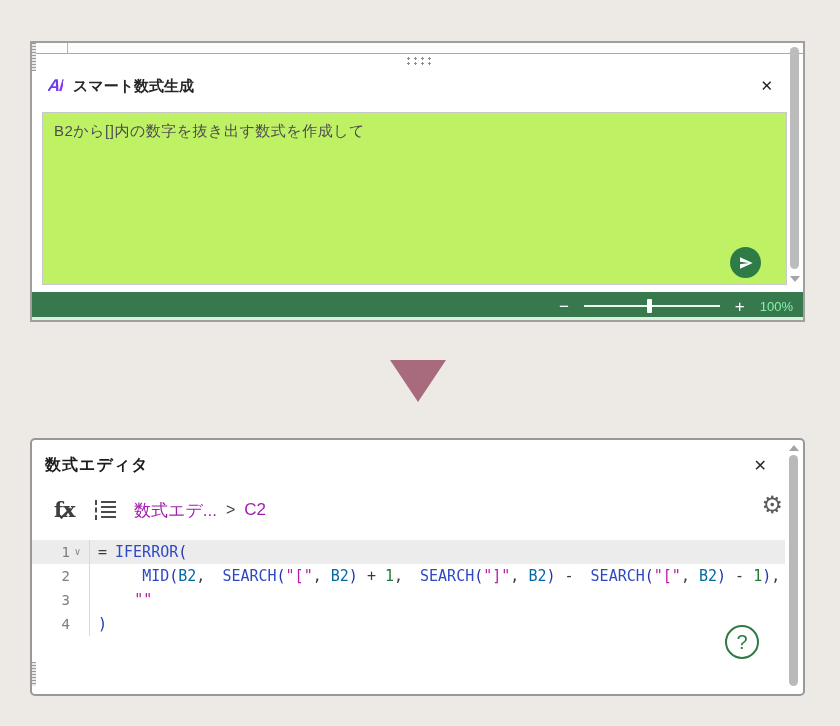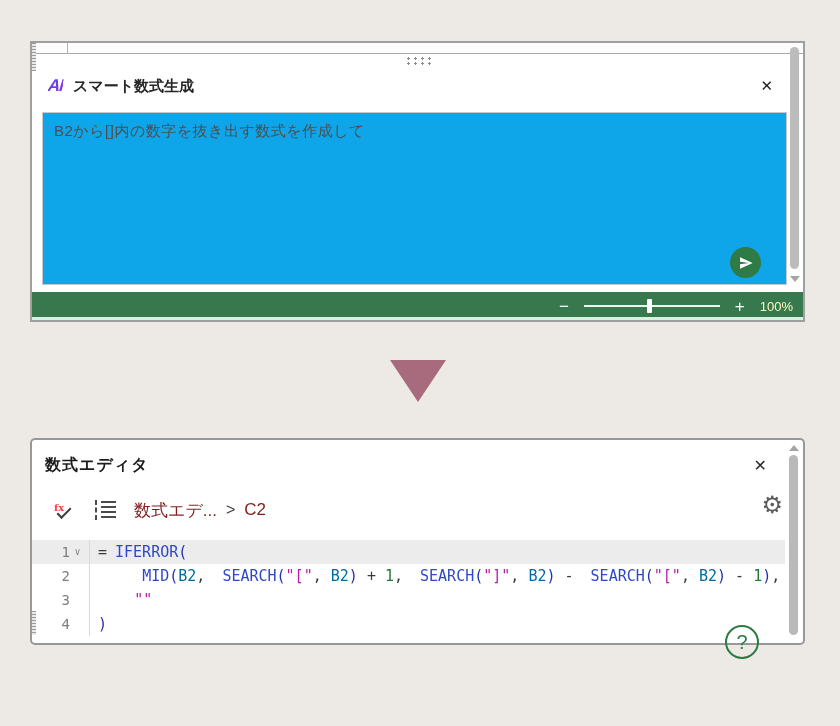--- a/index.html
+++ b/index.html
@@ -36,21 +36,21 @@
   .ai-logo {
     font-style:italic; font-weight:900; font-size:17px; letter-spacing:-1px;
     background:linear-gradient(120deg,#4f46e5,#9333ea);
     -webkit-background-clip:text; background-clip:text; color:transparent;
     transform:skewX(-6deg);
   }
   .tp-title { margin-left:10px; font-size:15px; font-weight:700; color:#262626; }
   .close-x { margin-left:auto; font-size:15px; color:#1f1f1f; cursor:default; }
   .tp-input {
     position:absolute; left:10px; right:16px; top:69px; height:173px;
-    border:1px solid #c9c9c9; background:#0ea5e9;
+    border:1px solid #c9c9c9; background:#bef264;
     padding:9px 11px; font-size:15px; color:#4e4e4e; letter-spacing:0.5px;
   }
   .send-btn {
     position:absolute; right:42px; top:204px; width:31px; height:31px;
     border-radius:50%; background:#2e7b45;
     display:flex; align-items:center; justify-content:center;
   }
   .send-btn svg { width:16px; height:16px; fill:#ffffff; }
   .tp-scroll { position:absolute; right:2px; top:2px; width:13px; height:250px; }
   .tp-thumb { width:9px; margin:2px auto 0; height:222px; background:#bcbcbc; border-radius:4.5px; }
@@ -61,45 +61,45 @@
   .tp-greenbar {
     position:absolute; left:0; right:0; bottom:0; height:28px; background:#37794c;
     display:flex; align-items:center; justify-content:flex-end; padding-right:10px;
   }
   .tp-greenbar::after { content:""; position:absolute; left:0; right:0; bottom:0; height:3px; background:#d8f2e2; }
   .zoom-minus, .zoom-plus { color:#ffffff; font-size:17px; line-height:1; }
   .zoom-minus { margin-right:15px; }
   .zoom-plus { margin:0 15px; }
   .zoom-slider { position:relative; width:136px; height:2px; background:#eaf6ee; }
   .zoom-thumb { position:absolute; top:-6px; width:5px; height:14px; background:#ffffff; border-radius:1px; }
-  .zoom-level { color:#fef9c3; font-size:13px; }
+  .zoom-level { color:#86efac; font-size:13px; }
 
   
   .down-triangle {
     position:absolute; left:390px; top:360px; width:0; height:0;
     border-left:28px solid transparent; border-right:28px solid transparent;
     border-top:42px solid #a76b7d;
   }
 
   
   .bottom-panel {
-    position:absolute; left:30px; top:438px; width:775px; height:207px;
+    position:absolute; left:30px; top:438px; width:775px; height:258px;
     background:#ffffff; border:2px solid #989898; border-radius:5px;
   }
   .bp-title { position:absolute; top:15px; left:13px; font-size:16px; font-weight:700; color:#1c1c1c; letter-spacing:1px; }
   .bp-close { position:absolute; top:16px; right:36px; font-size:16px; color:#2a2a2a; }
   .bp-toolbar { position:absolute; top:50px; left:22px; height:40px; display:flex; align-items:center; }
   .fx-icon { position:relative; width:30px; height:26px; margin-right:10px; }
-  .fx-f { font-family:"DejaVu Serif", serif; font-weight:600; font-size:10px; color:#ef4444; }
+  .fx-f { font-family:"DejaVu Serif", serif; font-weight:600; font-size:21px; color:#404040; }
   .fx-check {
     position:absolute; left:3px; top:11px; width:14px; height:7px;
     border-left:2px solid #3d3d3d; border-bottom:2px solid #3d3d3d; transform:rotate(-45deg);
   }
   .list-icon { width:24px; height:22px; margin-right:16px; }
-  .crumb { font-size:17px; color:#7f1d1d; }
+  .crumb { font-size:17px; color:#a21caf; }
   .crumb-sep { font-size:16px; color:#3c3c3c; margin:0 9px; }
   .gear { position:absolute; top:53px; right:20px; font-size:24px; color:#5c5c5c; line-height:1; }
   .code { position:absolute; top:100px; left:0; right:18px; bottom:4px;
     font-family:"DejaVu Sans Mono", monospace; font-size:15px; }
   .crow { display:flex; height:24px; line-height:24px; }
   .crow.hl { background:#ececec; }
   .gut { width:58px; flex:none; display:flex; align-items:center; justify-content:flex-end;
     padding-right:4px; border-right:1px solid #d8d8d8; color:#7d7d7d; font-size:14px; }
   .lnum { text-align:right; }
   .fold { width:15px; text-align:center; font-size:10px; color:#8a8a8a; }

